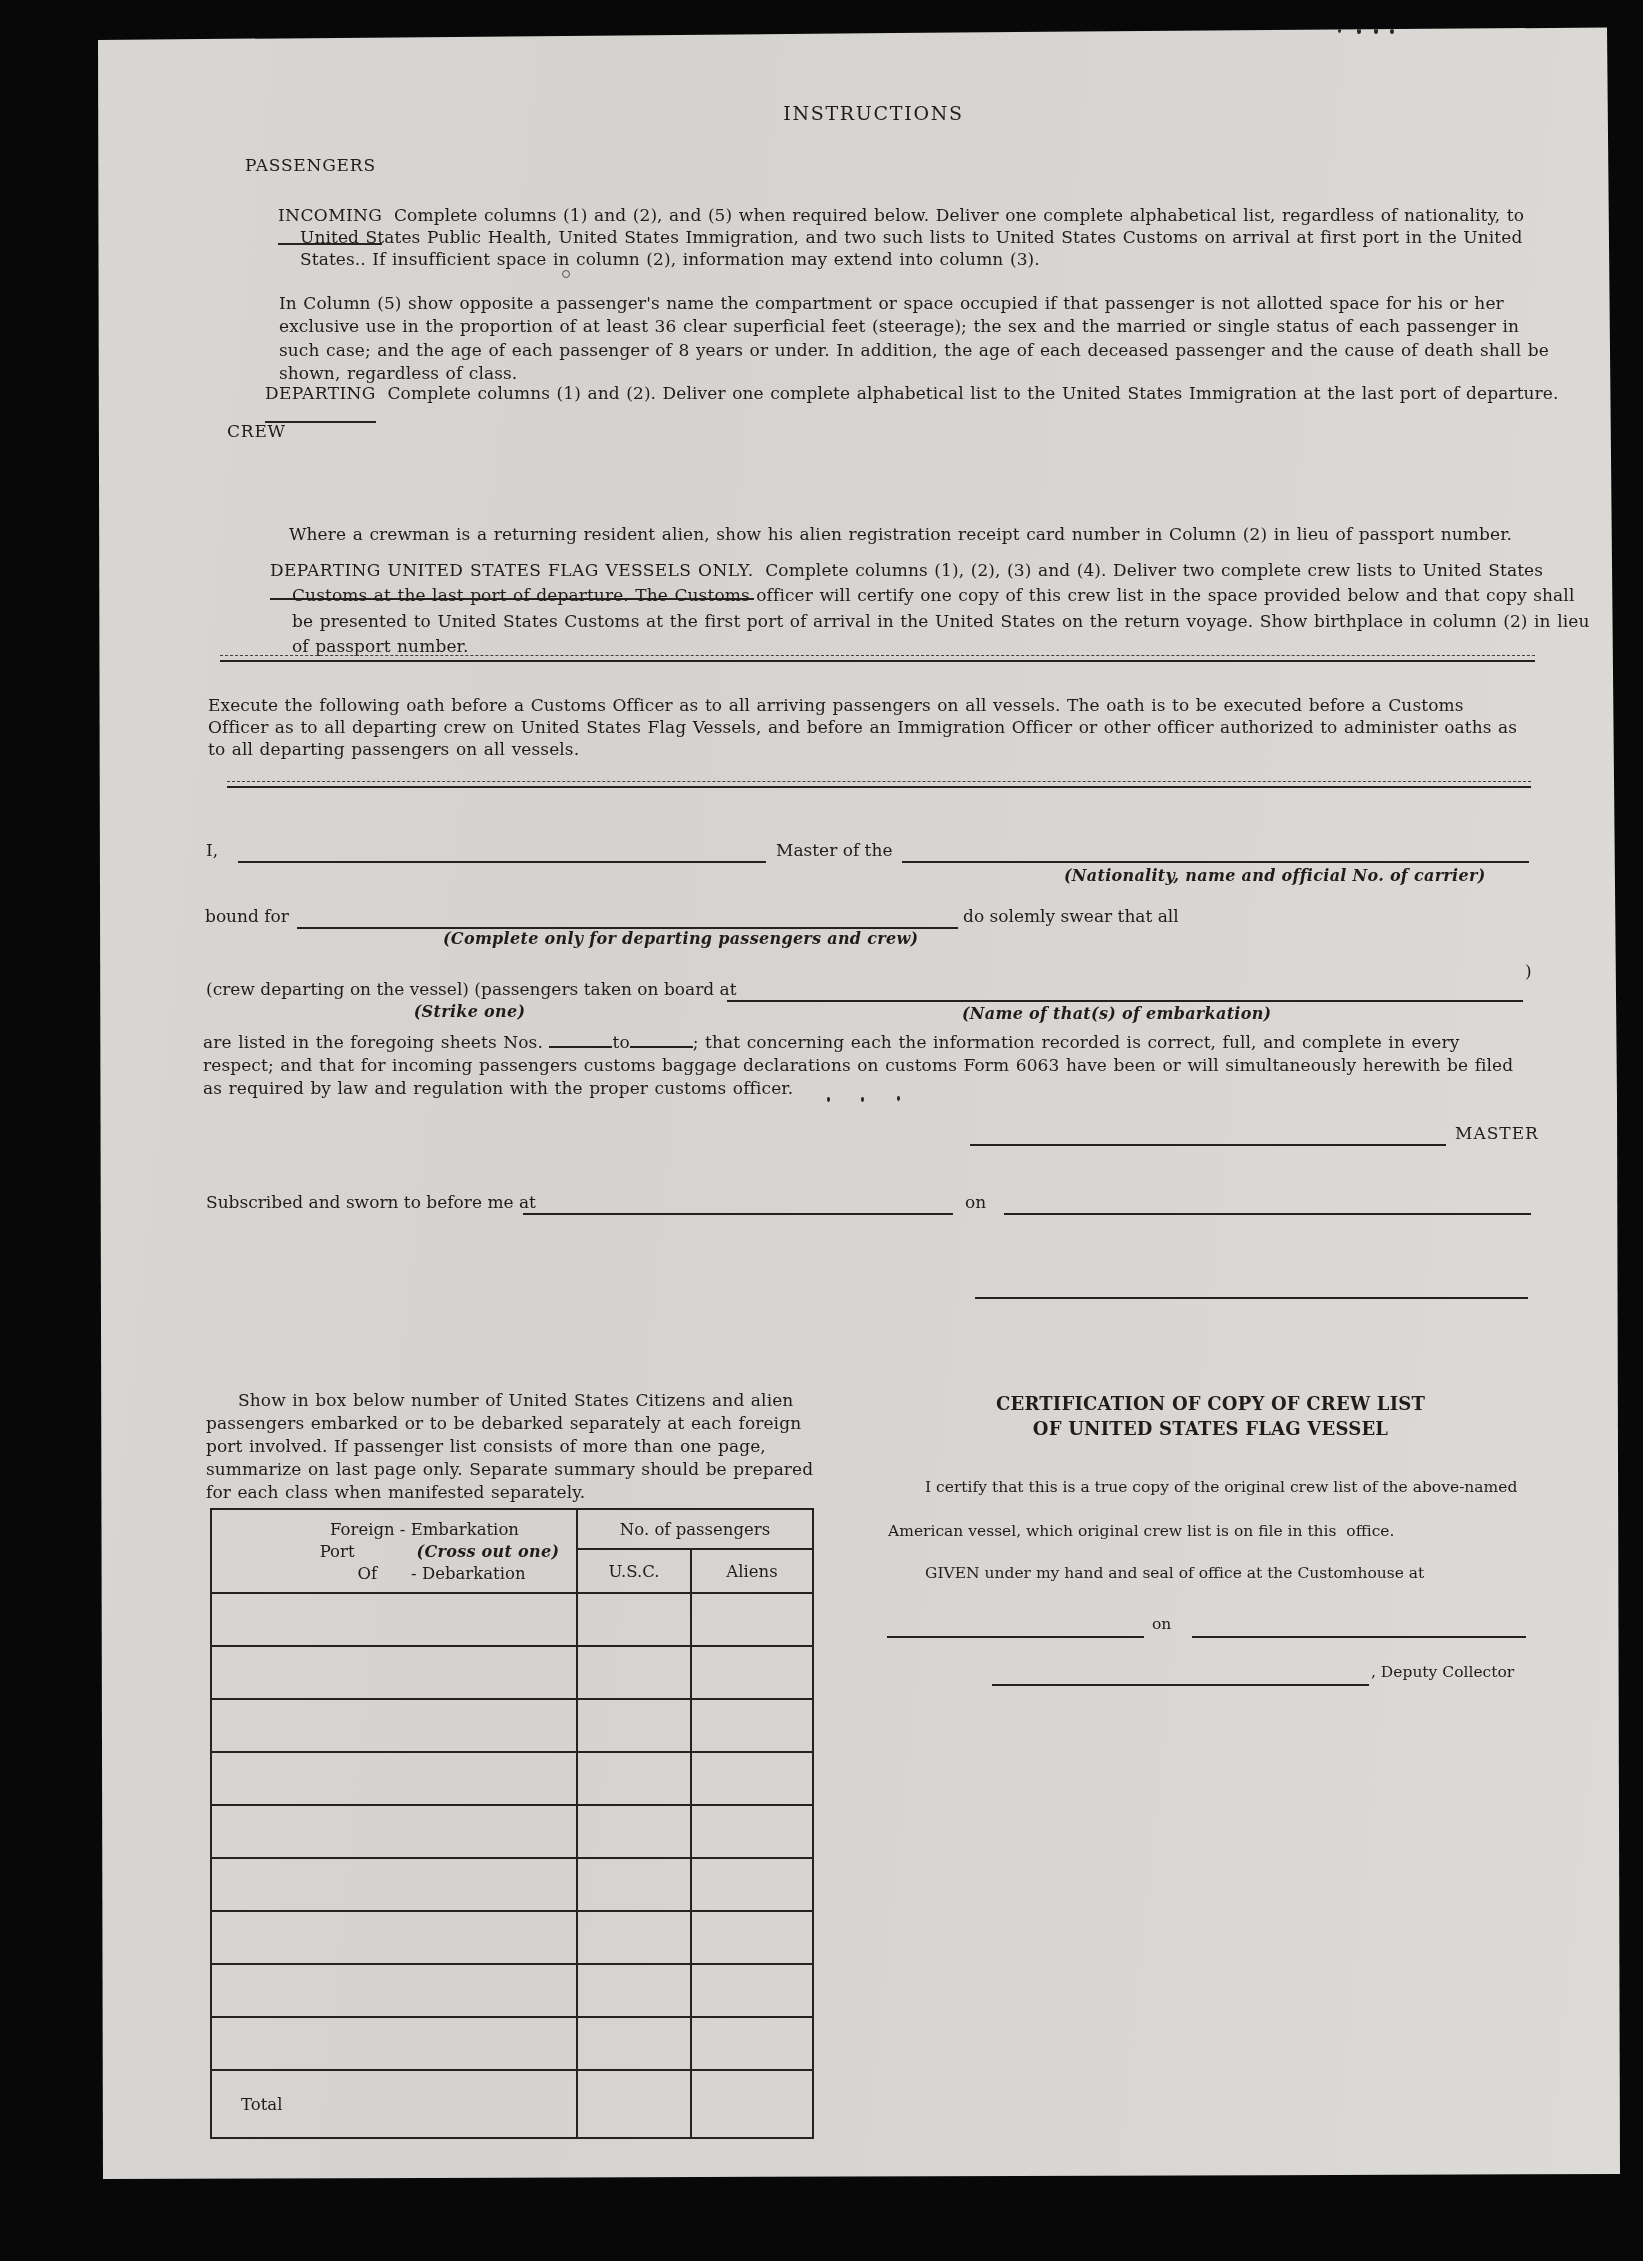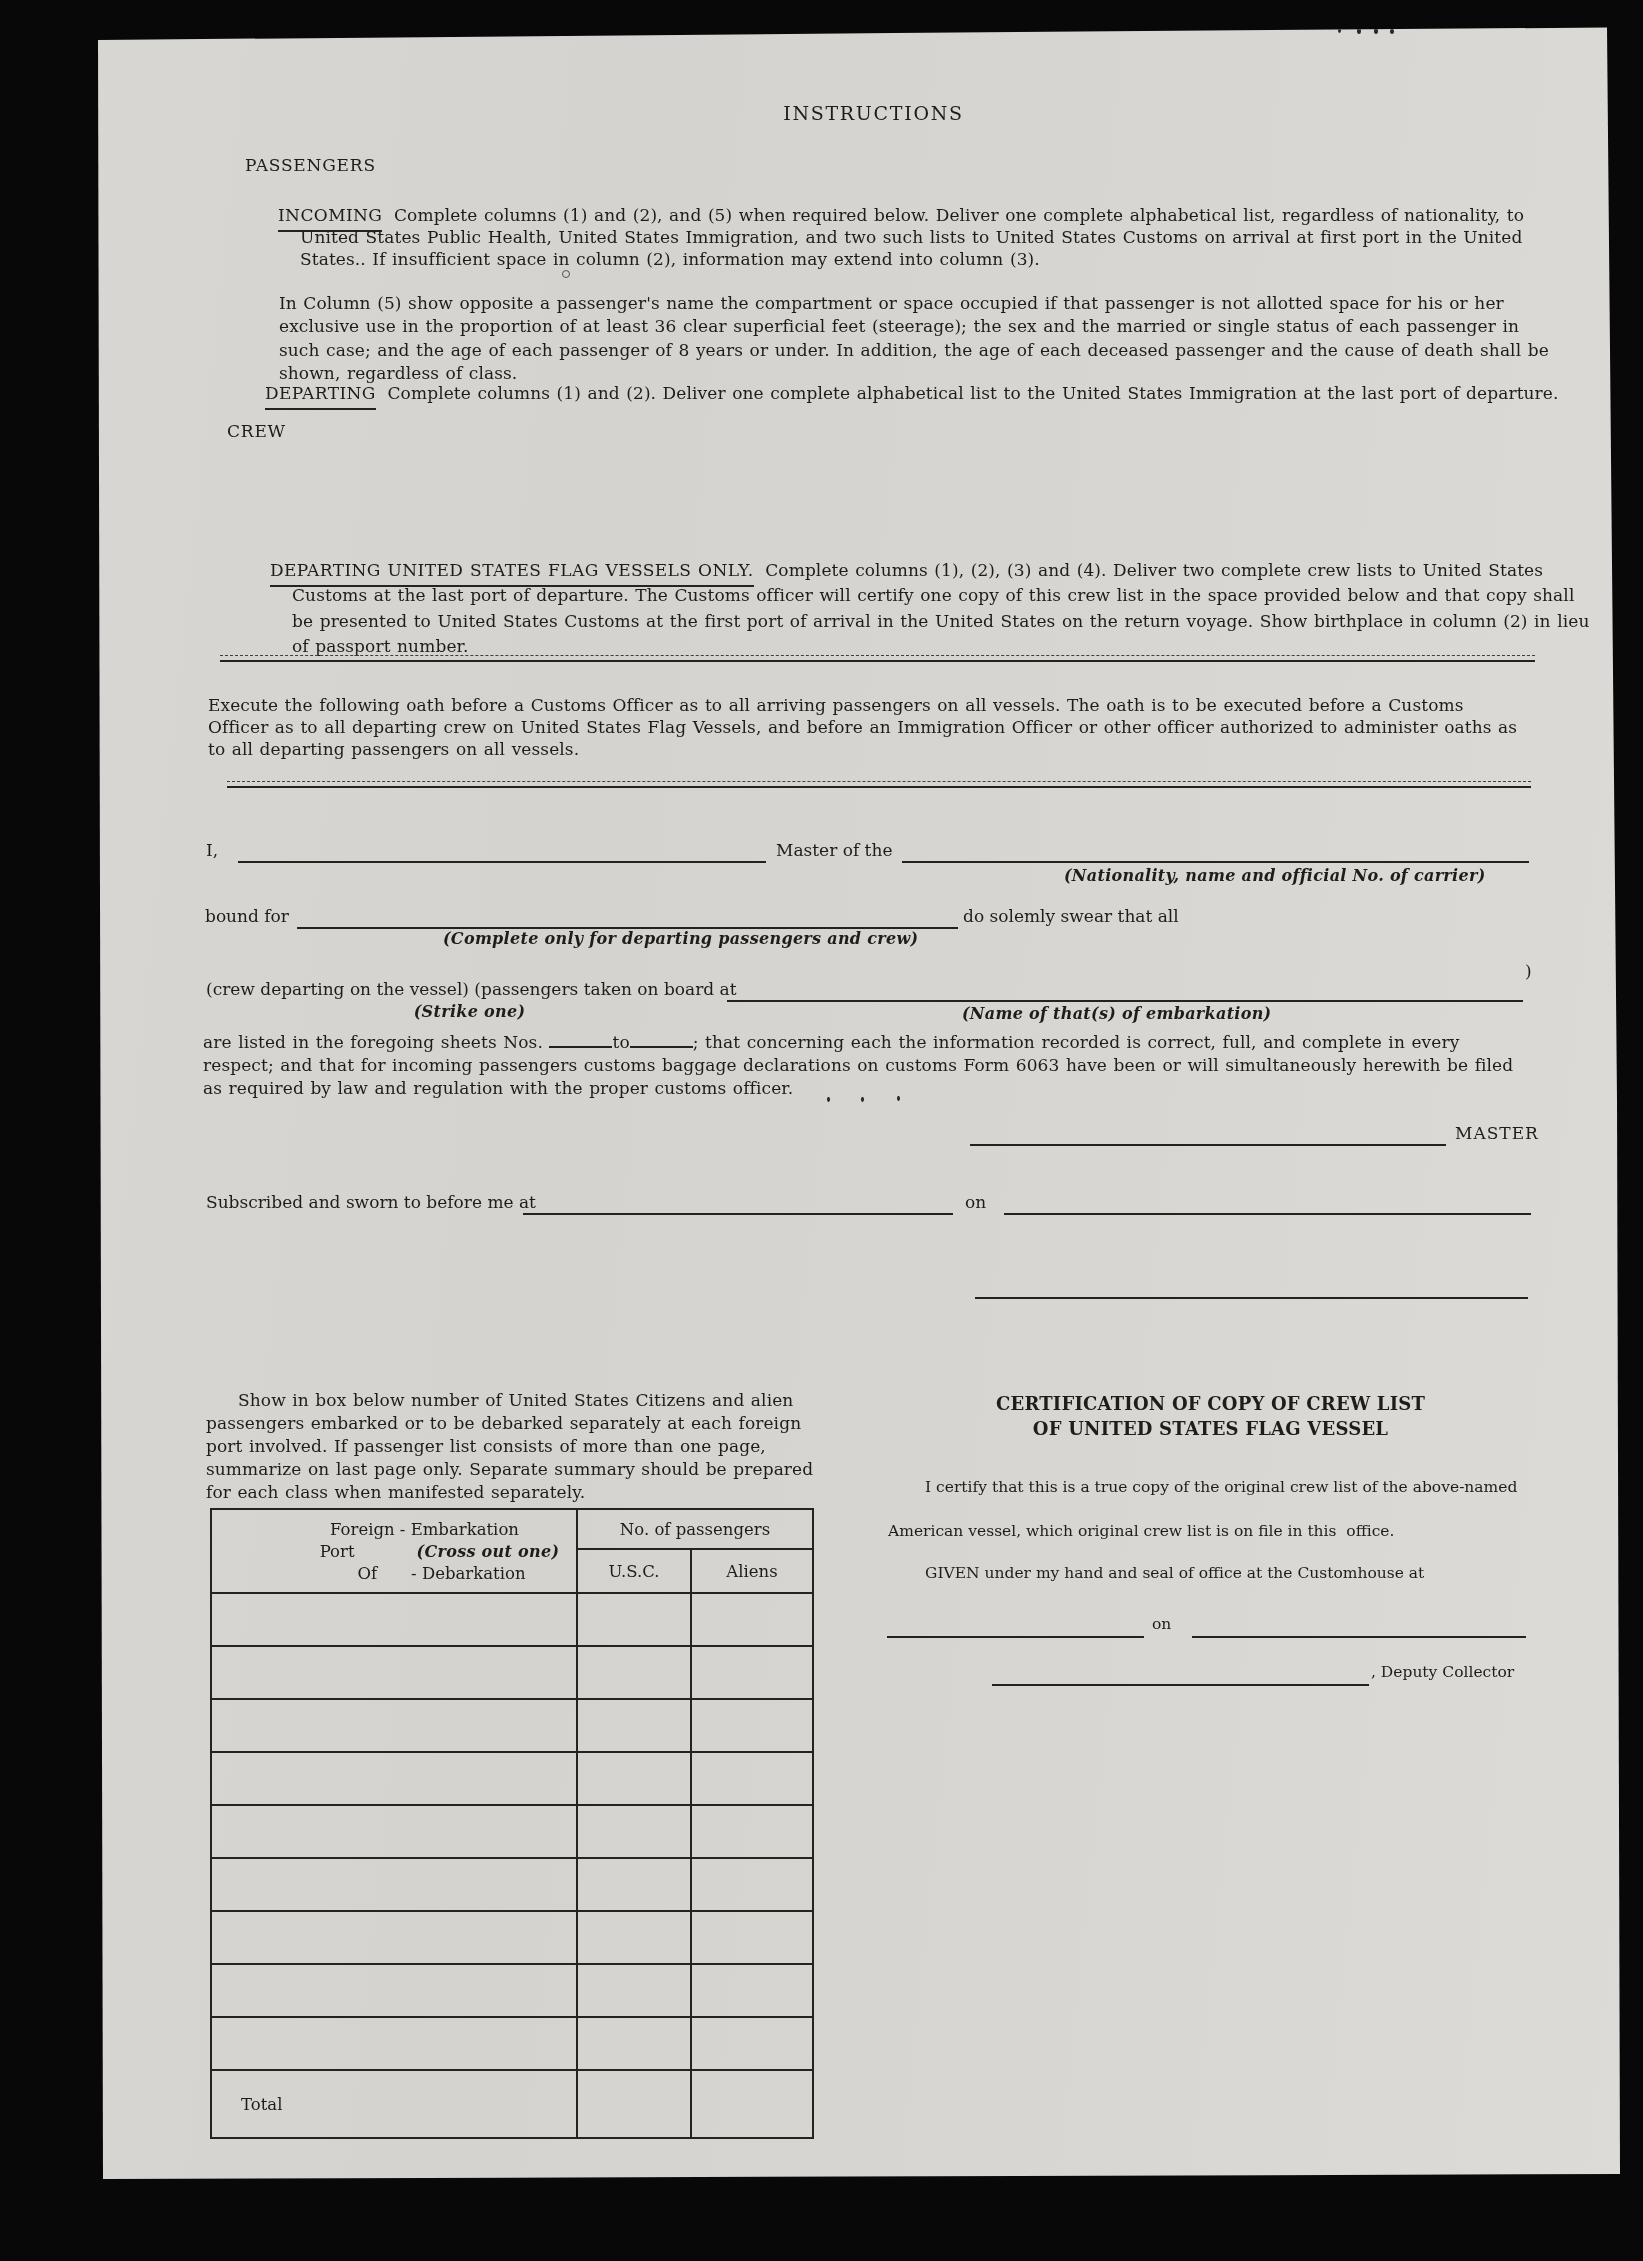--- a/index.html
+++ b/index.html
@@ -10,21 +10,21 @@
     color:var(--ink,#1f1d18);
   }
   #paper{
     position:absolute;left:0;top:0;width:1644px;height:2261px;
     background:linear-gradient(96deg,#d8d7d3 0%,#d4d3cf 35%,#d7d6d2 65%,#dcdbd7 100%);
     clip-path:polygon(98px 40px,894px 33px,1607px 27.5px,1617px 1100px,1620px 2174px,103px 2179px);
   }
   .t{position:absolute;white-space:pre;font-size:17px;line-height:20.6px;}
   .para{position:absolute;font-size:17px;line-height:22px;letter-spacing:0.1px;word-spacing:1px;}
   .hang{padding-left:22px;text-indent:-22px;}
-  .lbl{border-bottom:2.8px double #25231d;padding-bottom:5px;margin-right:11.7px;letter-spacing:0.4px;margin-top:8px;}
+  .lbl{border-bottom:2.8px double #25231d;padding-bottom:18px;margin-right:11.7px;letter-spacing:0.4px;margin-top:8px;}
   .cap{font-size:16px;font-weight:bold;font-style:italic;letter-spacing:0.3px;line-height:13.8px;}
   .capc{position:absolute;text-align:center;white-space:pre;}
   .blank{position:absolute;height:0;border-bottom:2.4px solid #23221c;}
   .iblank{display:inline-block;height:2.8px;border-bottom:2.1px solid #23221c;}
   .rule{position:absolute;height:4.1px;border-top:1.4px dashed #403e36;border-bottom:2.1px solid #23221c;}
   .h-title{font-size:19px;letter-spacing:1.7px;}
   .h-sec{font-size:17px;letter-spacing:0.8px;}
   .center{text-align:center;}
   .cert{font-size:15.5px;}
   .certtitle{font-size:18px;font-weight:bold;letter-spacing:0.2px;}
@@ -74,20 +74,21 @@
 
   <div class="para hang" style="left:278px;top:204px;width:1273px;"><span class="lbl">INCOMING</span><span>Complete columns (1) and (2), and (5) when required below.  Deliver one complete alphabetical list, regardless of nationality, to United States Public Health, United States Immigration, and two such lists to United States Customs on arrival at first port in the United States..  If insufficient space in column (2), information may extend into column (3).</span></div>
 
   <div class="para" style="left:279px;top:292px;width:1287px;line-height:23.4px;">In Column (5) show opposite a passenger's name the compartment or space occupied if that passenger is not allotted space for his or her exclusive use in the proportion of at least 36 clear superficial feet (steerage); the sex and the married or single status of each passenger in such case; and the age of each passenger of 8 years or under.  In addition, the age of each deceased passenger and the cause of death shall be shown, regardless of class.</div>
 
   <div class="para hang" style="left:265px;top:382px;width:1320px;"><span class="lbl">DEPARTING</span><span>Complete columns (1) and (2).  Deliver one complete alphabetical list to the United States Immigration at the last port of departure.</span></div>
 
   <div class="t h-sec" style="left:227px;top:421px;">CREW</div>
 
 
+  <div class="para" style="left:289px;top:523px;width:1306px;">Where a crewman is a returning resident alien, show his alien registration receipt card number in Column (2) in lieu of passport number.</div>
 
   <div class="para hang" style="left:270px;top:558px;width:1299px;line-height:25.4px;"><span class="lbl">DEPARTING UNITED STATES FLAG VESSELS ONLY.</span><span>Complete columns (1), (2), (3) and (4).  Deliver two complete crew lists to United States Customs at the last port of departure.  The Customs officer will certify one copy of this crew list in the space provided below and that copy shall be presented to United States Customs at the first port of arrival in the United States on the return voyage.  Show birthplace in column (2) in lieu of passport number.</span></div>
 
   <div class="rule" style="left:220px;top:655px;width:1315px;"></div>
 
   <div class="para" style="left:208px;top:694px;width:1312px;">Execute the following oath before a Customs Officer as to all arriving passengers on all vessels.  The oath is to be executed before a Customs Officer as to all departing crew on United States Flag Vessels, and before an Immigration Officer or other officer authorized to administer oaths as to all departing passengers on all vessels.</div>
 
   <div class="rule" style="left:227px;top:781px;width:1304px;"></div>
 
   <div class="t" style="left:206px;top:840px;">I,</div>

